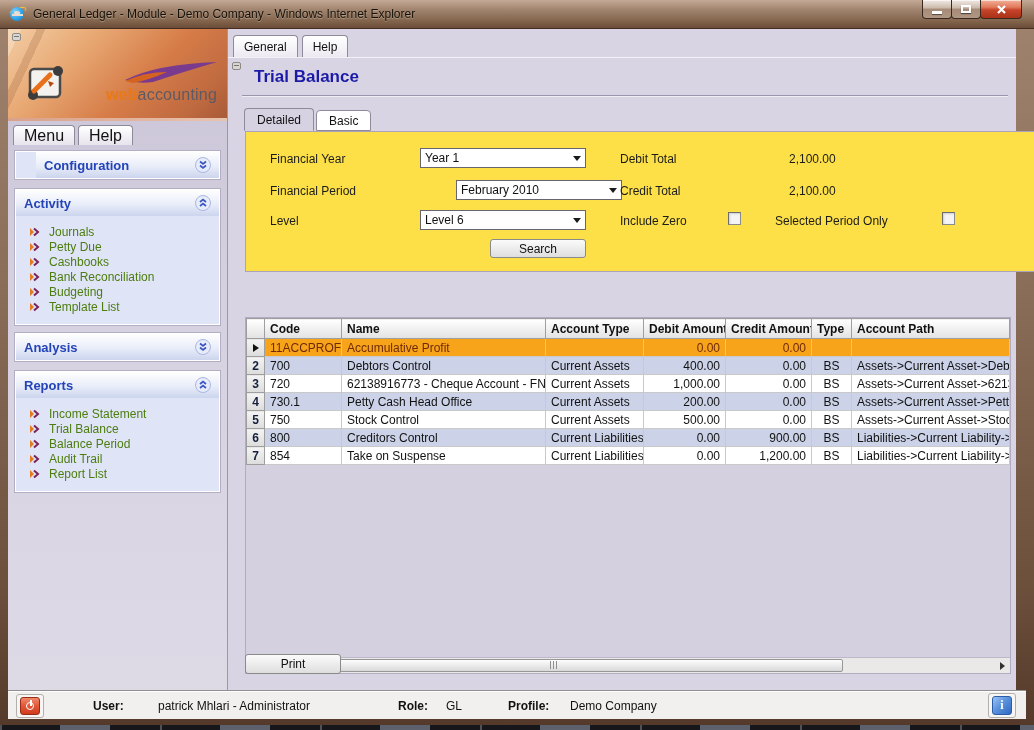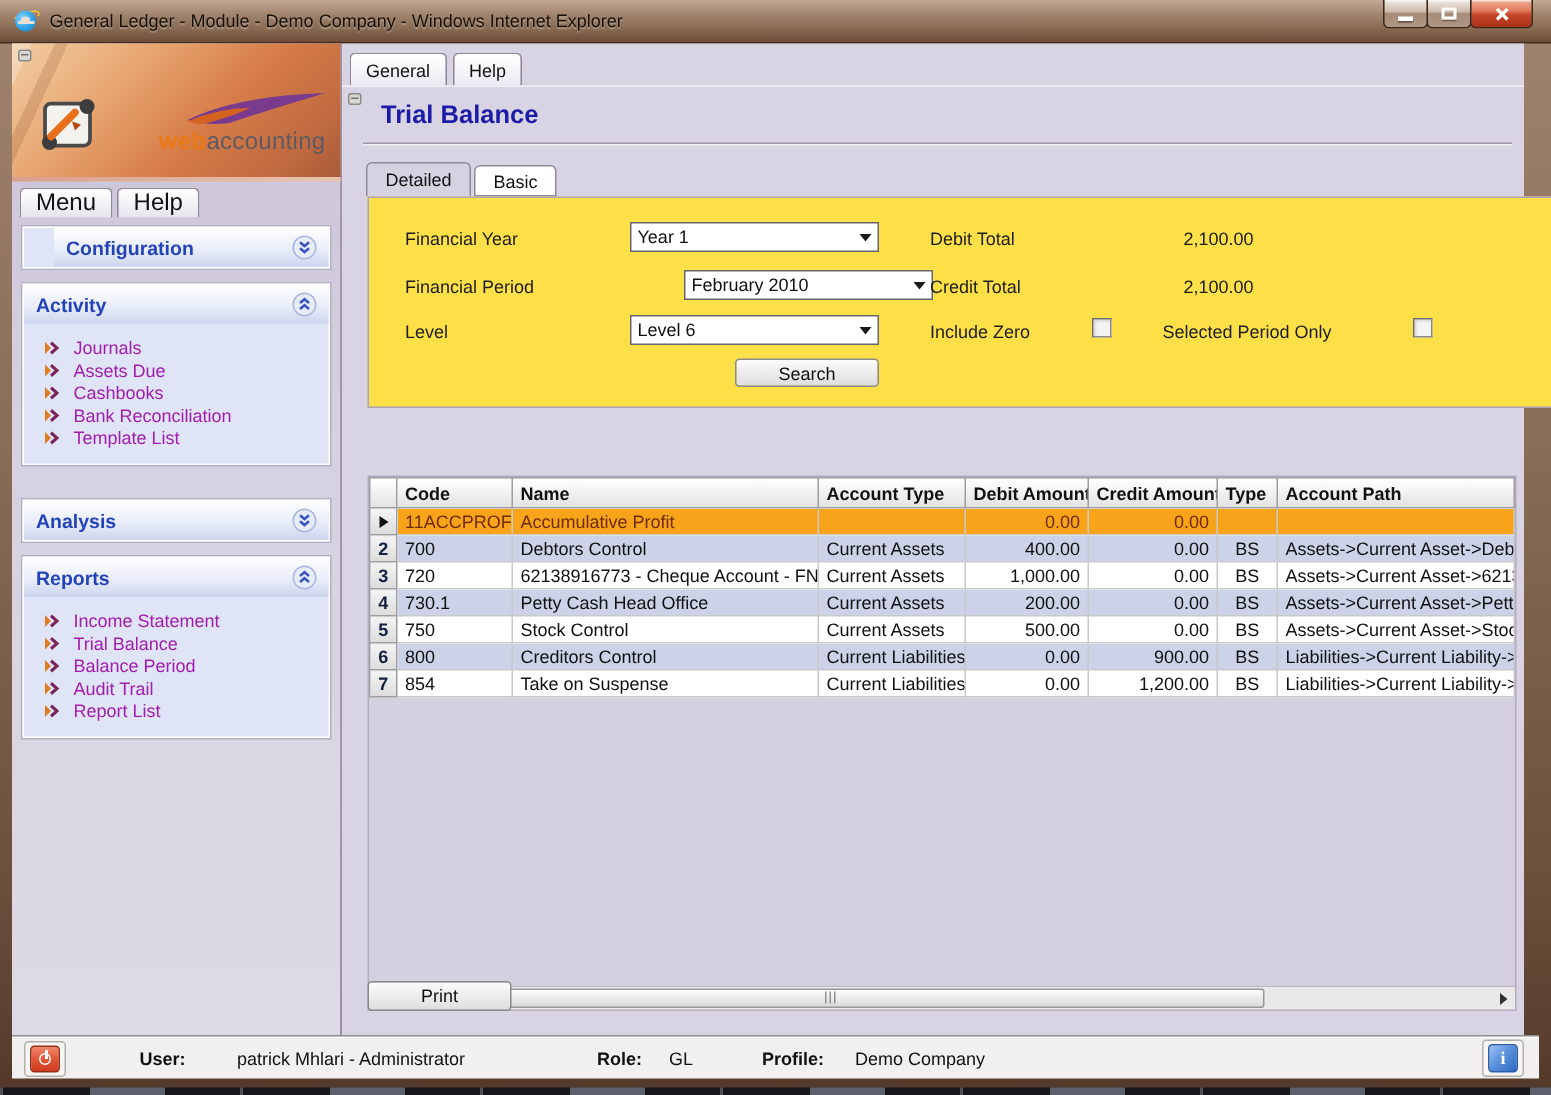--- a/index.html
+++ b/index.html
@@ -60,21 +60,21 @@
 
   .side-section { position:absolute; left:7px; width:205px; border:1px solid #ffffff;
     box-shadow:0 0 0 1px #b4aec4; background:#dfe5f6; }
   .side-header { height:26px; background:linear-gradient(180deg,#fefefe 0%, #e9edf9 55%, #ccd5ee 100%);
     display:flex; align-items:center; justify-content:space-between; padding:0 8px; }
   .side-header .lbl { color:#2343b8; font-weight:bold; font-size:13px; }
   .chev-circle { width:16px; height:16px; border-radius:50%; border:1px solid #a9b6e2;
     background:#e7ecfa; display:flex; align-items:center; justify-content:center; }
   .side-items { padding:8px 0 10px 0; }
   .side-item { display:flex; align-items:center; height:15px; padding-left:13px; cursor:pointer; }
-  .side-item .txt { margin-left:9px; color:#a21caf; font-size:12px; }
+  .side-item .txt { margin-left:9px; color:#4d7c0f; font-size:12px; }
 
   
   .main { position:absolute; left:228px; top:29px; width:788px; height:661px; background:#d9d4e3; }
   .top-tabs { position:absolute; left:5px; top:6px; display:flex; }
   .top-tab { height:22px; padding:0 10px; margin-right:4px; border:1px solid #8f8a99; border-bottom:none;
     border-radius:4px 4px 0 0; background:linear-gradient(180deg,#ffffff,#eceaf1);
     display:flex; align-items:center; font-size:12px; }
   .panel { position:absolute; left:0; top:28px; width:788px; height:633px; border-top:1px solid #f3f1f7; }
   .page-title { position:absolute; left:26px; top:9px; font-size:17px; font-weight:bold; color:#1b1ba8; }
   .title-rule { position:absolute; left:14px; right:8px; top:37px; height:1px; background:#9b94aa;
@@ -238,35 +238,42 @@
               <path d="M1 1 L5 5 L1 9 Z" fill="#e07c1f"></path>
               <path d="M5 1.5 L9 5 L5 8.5" fill="none" stroke="#7a2458" stroke-width="2"></path>
             </svg>
           <span class="txt">Journals</span>
           </div>
         <div class="side-item">
           <svg width="11" height="10" viewBox="0 0 11 10">
               <path d="M1 1 L5 5 L1 9 Z" fill="#e07c1f"></path>
               <path d="M5 1.5 L9 5 L5 8.5" fill="none" stroke="#7a2458" stroke-width="2"></path>
             </svg>
-          <span class="txt">Assets Due</span>
+          <span class="txt">Petty Due</span>
           </div>
         <div class="side-item">
           <svg width="11" height="10" viewBox="0 0 11 10">
               <path d="M1 1 L5 5 L1 9 Z" fill="#e07c1f"></path>
               <path d="M5 1.5 L9 5 L5 8.5" fill="none" stroke="#7a2458" stroke-width="2"></path>
             </svg>
           <span class="txt">Cashbooks</span>
           </div>
         <div class="side-item">
           <svg width="11" height="10" viewBox="0 0 11 10">
               <path d="M1 1 L5 5 L1 9 Z" fill="#e07c1f"></path>
               <path d="M5 1.5 L9 5 L5 8.5" fill="none" stroke="#7a2458" stroke-width="2"></path>
             </svg>
           <span class="txt">Bank Reconciliation</span>
+          </div>
+        <div class="side-item">
+          <svg width="11" height="10" viewBox="0 0 11 10">
+              <path d="M1 1 L5 5 L1 9 Z" fill="#e07c1f"></path>
+              <path d="M5 1.5 L9 5 L5 8.5" fill="none" stroke="#7a2458" stroke-width="2"></path>
+            </svg>
+          <span class="txt">Budgeting</span>
           </div>
         <div class="side-item">
           <svg width="11" height="10" viewBox="0 0 11 10">
               <path d="M1 1 L5 5 L1 9 Z" fill="#e07c1f"></path>
               <path d="M5 1.5 L9 5 L5 8.5" fill="none" stroke="#7a2458" stroke-width="2"></path>
             </svg>
           <span class="txt">Template List</span>
           </div>
       </div>
     </div>

